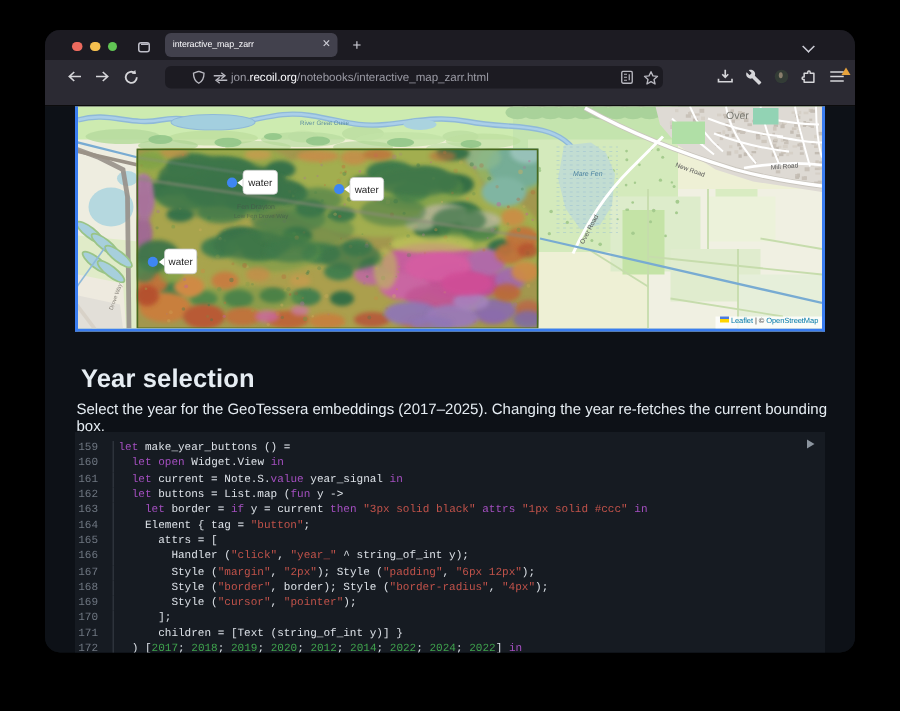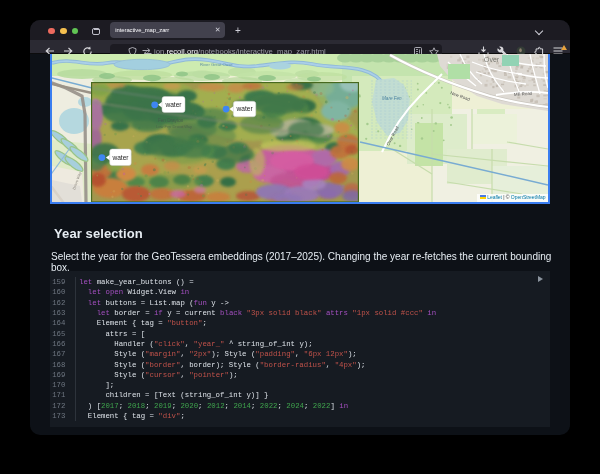--- a/index.html
+++ b/index.html
@@ -21,32 +21,32 @@
     background:#42414d; color:#fbfbfe; font-size:5.9px; line-height:16.5px; letter-spacing:-0.05px; }
   .tab .title { position:absolute; left:5.2px; top:0; }
   .tab .x { position:absolute; right:4.5px; top:0; color:#cfcfd8; font-size:7px; }
   .plus { position:absolute; left:203px; top:2px; width:10px; height:18px; color:#cfcfd8;
     font-size:10px; line-height:17px; text-align:center; }
   .chev { position:absolute; left:506px; top:8px; width:8px; height:8px; }
   .chev:before { content:""; position:absolute; left:0; top:0; width:5px; height:5px;
     border-right:1.2px solid #cfcfd8; border-bottom:1.2px solid #cfcfd8;
     transform:rotate(45deg); }
   
-  .toolbar { position:relative; height:14px; background:#2b2a33; border-bottom:1px solid #0c0c0d; }
+  .toolbar { position:relative; height:31px; background:#2b2a33; border-bottom:1px solid #0c0c0d; }
   .tbicon { position:absolute; color:#d6d6da; }
   .urlbar { position:absolute; left:80px; top:3.5px; width:332px; height:15px; border-radius:4px;
     background:#1c1b22; }
   .urltext { position:absolute; left:44px; top:0; font-size:7.7px; line-height:15px; color:#9a9aa4;
     white-space:nowrap; }
   .urltext b { color:#fbfbfe; font-weight:normal; }
   
   .content { position:relative; height:373px; background:#0d1117; }
   .map { position:absolute; left:20px; top:0px; width:500px; height:150px;
     border:2px solid #3a7df0; border-top:none; overflow:hidden; background:#d9e8c8; }
-  h1 { position:absolute; left:24px; top:171.5px; font-size:13px; color:#e6edf3; letter-spacing:0.1px; }
+  h1 { position:absolute; left:24px; top:171.5px; font-size:17px; color:#e6edf3; letter-spacing:0.1px; }
   p.desc { position:absolute; left:21px; top:196.5px; font-size:10px; color:#e6edf3; }
   .codeblock { position:absolute; left:20px; top:217px; width:500px; height:156px;
     background:#161b22; font-family:"Liberation Mono", monospace; font-size:7.35px;
     line-height:10.3px; padding-top:6.2px; }
   .line { display:block; height:10.3px; white-space:pre; }
   .ln { display:inline-block; width:17.5px; margin-right:7px; text-align:center; color:#6e7681; }
   .gut { display:inline-block; width:0; border-left:1px solid #2d333b; margin-right:3.5px; height:10.3px; vertical-align:top; }
   .cd { color:#dde2e8; }
   .k { color:#a44fc0; }
   .s { color:#c0524a; }
@@ -802,22 +802,23 @@
 <path d="M58.2,100.39999999999999 L53.900000000000006,103.6 L58.2,106.8 Z" fill="#ffffff"></path>
 <rect x="57.7" y="95" width="21.5" height="16.5" rx="2.5" fill="#ffffff" stroke="#c8c8c8" stroke-width="0.5"></rect>
 <text x="68.45" y="105.55" font-size="6.6" fill="#222" text-anchor="middle" opacity="0.99">water</text>
 </svg><div style="position:absolute;right:0;bottom:0;background:rgba(255,255,255,0.8);font-size:5px;line-height:7.8px;padding:0 2.5px;color:#333;letter-spacing:-0.05px;"><span style="display:inline-block;width:6px;height:4px;background:linear-gradient(#4c7be1 50%,#ffd500 50%);margin-right:1.5px;"></span><span style="color:#0078a8">Leaflet</span> | © <span style="color:#0078a8">OpenStreetMap</span></div></div>
     <h1>Year selection</h1>
     <p class="desc">Select the year for the GeoTessera embeddings (2017–2025). Changing the year re-fetches the current bounding box.</p>
     <div class="codeblock">
       <div class="play"></div>
 <span class="line"><span class="ln">159</span><span class="gut"></span><span class="cd"><span class="k">let</span> make_year_buttons () =</span></span>
 <span class="line"><span class="ln">160</span><span class="gut"></span><span class="cd">  <span class="k">let</span> <span class="k">open</span> Widget.View <span class="k">in</span></span></span>
+<span class="line"><span class="ln">161</span><span class="gut"></span><span class="cd">  <span class="k">let</span> current = Note.S.<span class="k">value</span> year_signal <span class="k">in</span></span></span>
 <span class="line"><span class="ln">162</span><span class="gut"></span><span class="cd">  <span class="k">let</span> buttons = List.map (<span class="k">fun</span> y -&gt;</span></span>
-<span class="line"><span class="ln">163</span><span class="gut"></span><span class="cd">    <span class="k">let</span> border = <span class="k">if</span> y = current <span class="k">black</span> <span class="s">"3px solid black"</span> <span class="k">attrs</span> <span class="s">"1px solid #ccc"</span> <span class="k">in</span></span></span>
+<span class="line"><span class="ln">163</span><span class="gut"></span><span class="cd">    <span class="k">let</span> border = <span class="k">if</span> y = current <span class="k">then</span> <span class="s">"3px solid black"</span> <span class="k">attrs</span> <span class="s">"1px solid #ccc"</span> <span class="k">in</span></span></span>
 <span class="line"><span class="ln">164</span><span class="gut"></span><span class="cd">    Element { tag = <span class="s">"button"</span>;</span></span>
 <span class="line"><span class="ln">165</span><span class="gut"></span><span class="cd">      attrs = [</span></span>
 <span class="line"><span class="ln">166</span><span class="gut"></span><span class="cd">        Handler (<span class="s">"click"</span>, <span class="s">"year_"</span> ^ string_of_int y);</span></span>
 <span class="line"><span class="ln">167</span><span class="gut"></span><span class="cd">        Style (<span class="s">"margin"</span>, <span class="s">"2px"</span>); Style (<span class="s">"padding"</span>, <span class="s">"6px 12px"</span>);</span></span>
 <span class="line"><span class="ln">168</span><span class="gut"></span><span class="cd">        Style (<span class="s">"border"</span>, border); Style (<span class="s">"border-radius"</span>, <span class="s">"4px"</span>);</span></span>
 <span class="line"><span class="ln">169</span><span class="gut"></span><span class="cd">        Style (<span class="s">"cursor"</span>, <span class="s">"pointer"</span>);</span></span>
 <span class="line"><span class="ln">170</span><span class="gut"></span><span class="cd">      ];</span></span>
 <span class="line"><span class="ln">171</span><span class="gut"></span><span class="cd">      children = [Text (string_of_int y)] }</span></span>
 <span class="line"><span class="ln">172</span><span class="gut"></span><span class="cd">  ) [<span class="n">2017</span>; <span class="n">2018</span>; <span class="n">2019</span>; <span class="n">2020</span>; <span class="n">2012</span>; <span class="n">2014</span>; <span class="n">2022</span>; <span class="n">2024</span>; <span class="n">2022</span>] <span class="k">in</span></span></span>
 <span class="line"><span class="ln">173</span><span class="gut"></span><span class="cd">  Element { tag = <span class="s">"div"</span>;</span></span>

